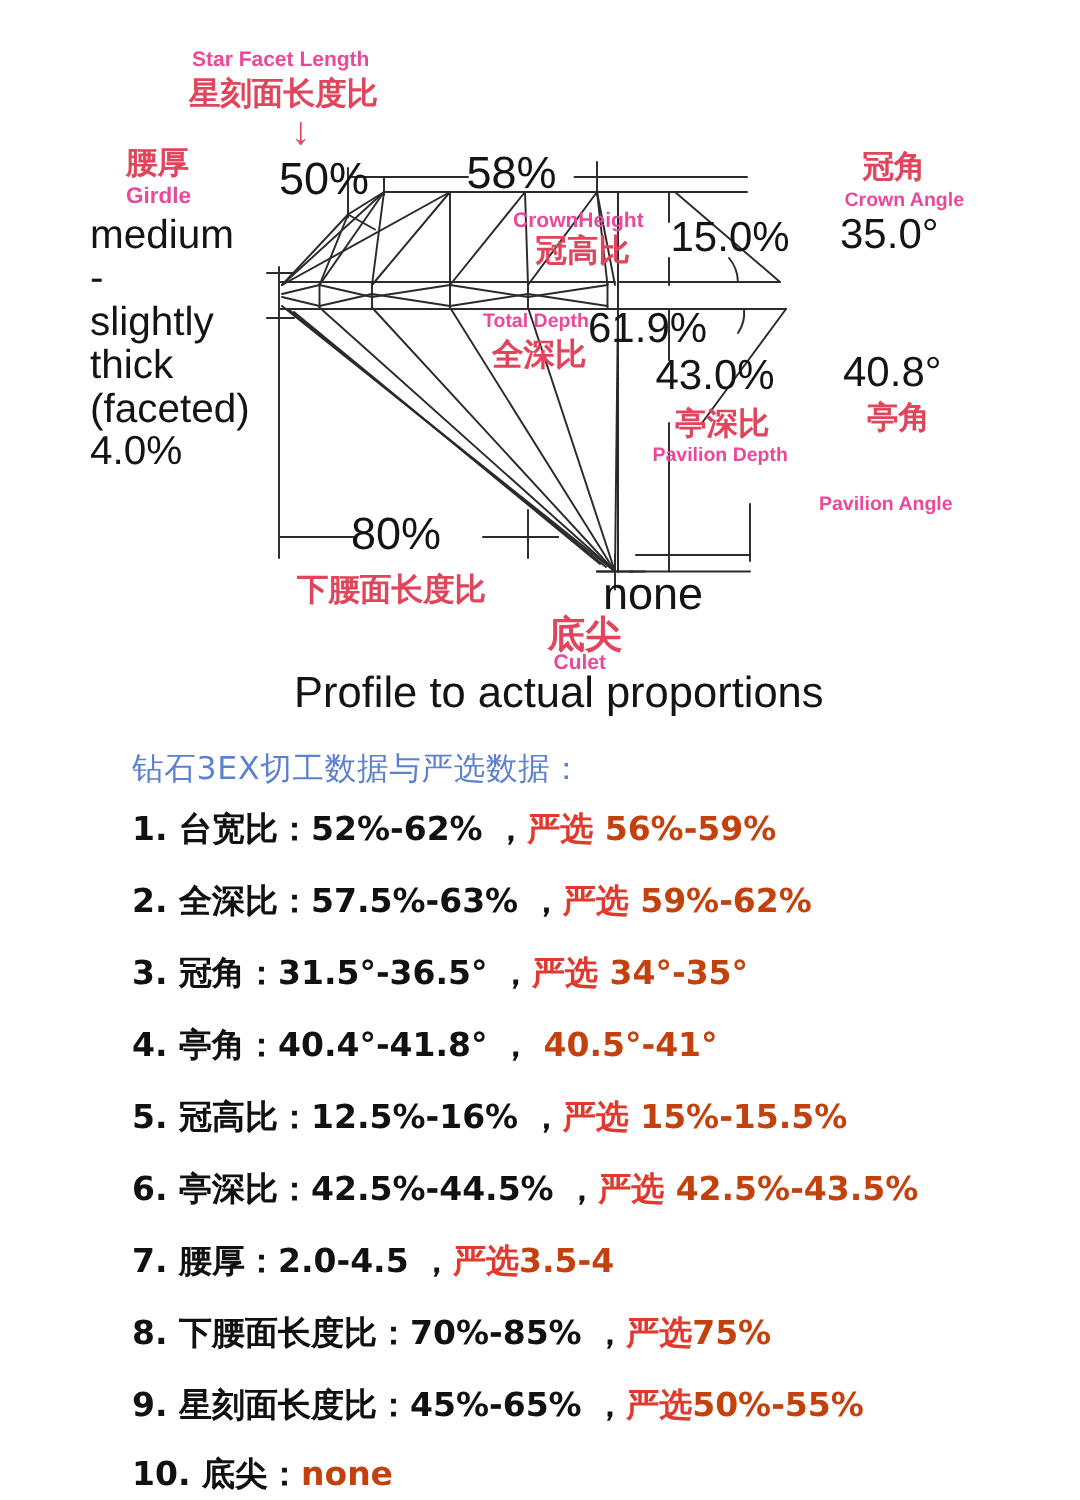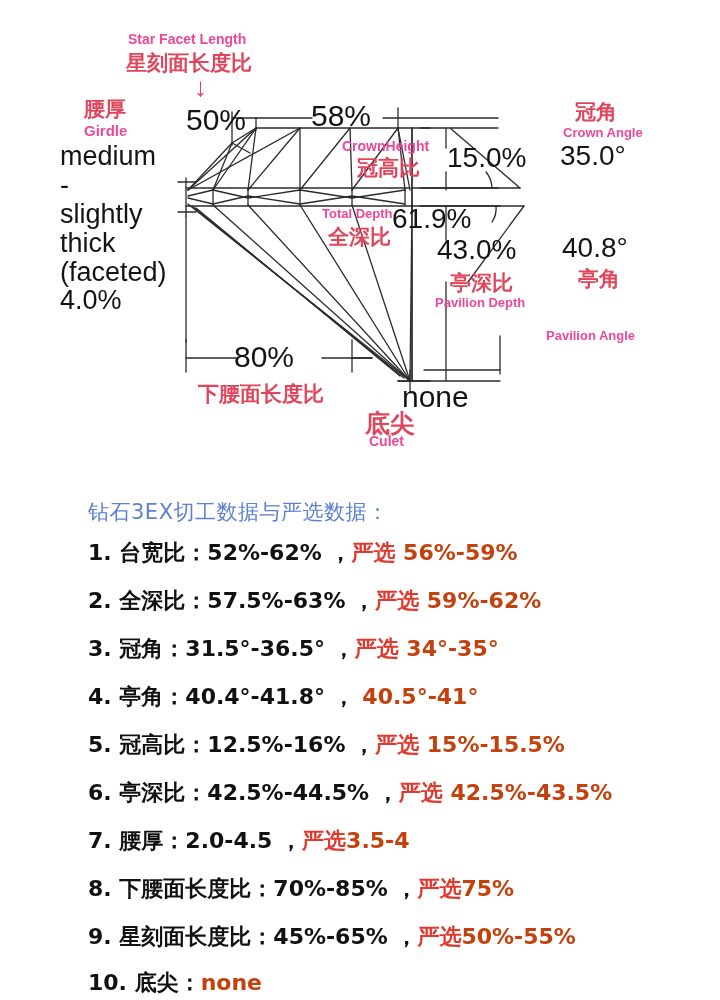--- a/index.html
+++ b/index.html
@@ -217,20 +217,21 @@
   <div class="lbl red-cn" style="left:578px; top:268px; font-size:21px;">亭角</div>
   <div class="lbl red-en" style="left:546px; top:290px; font-size:13px;margin-top:39px;">Pavilion Angle</div>
 
   <div class="lbl black-val" style="left:234px; top:342px; font-size:30px;">80%</div>
   <div class="lbl red-cn" style="left:198px; top:383px; font-size:21px;">下腰面长度比</div>
 
   <div class="lbl black-val" style="left:402px; top:382px; font-size:30px;">none</div>
   <div class="lbl red-cn" style="left:365px; top:411px; font-size:25px;">底尖</div>
   <div class="lbl red-en" style="left:369px; top:434px; font-size:14px;">Culet</div>
 
+  <div class="lbl black-val" style="left:196px; top:448px; font-size:29px;">Profile to actual proportions</div>
 </div>
 
 <div id="list-area" style="height:510px;">
   <div id="list-title">钻石3EX切工数据与严选数据：</div>
   <div id="rows">
       <div class="row" style="top: 48px;"><span>1. </span><span>台宽比：</span><span>52%-62%</span><span> ，</span><span class="hl">严选</span><span class="hl-lite"> 56%-59%</span></div>
       <div class="row" style="top: 96px;"><span>2. </span><span>全深比：</span><span>57.5%-63%</span><span> ，</span><span class="hl">严选</span><span class="hl-lite"> 59%-62%</span></div>
       <div class="row" style="top: 144px;"><span>3. </span><span>冠角：</span><span>31.5°-36.5°</span><span> ，</span><span class="hl">严选</span><span class="hl-lite"> 34°-35°</span></div>
       <div class="row" style="top: 192px;"><span>4. </span><span>亭角：</span><span>40.4°-41.8°</span><span> ，</span><span class="hl-lite"> 40.5°-41°</span></div>
       <div class="row" style="top: 240px;"><span>5. </span><span>冠高比：</span><span>12.5%-16%</span><span> ，</span><span class="hl">严选</span><span class="hl-lite"> 15%-15.5%</span></div>

